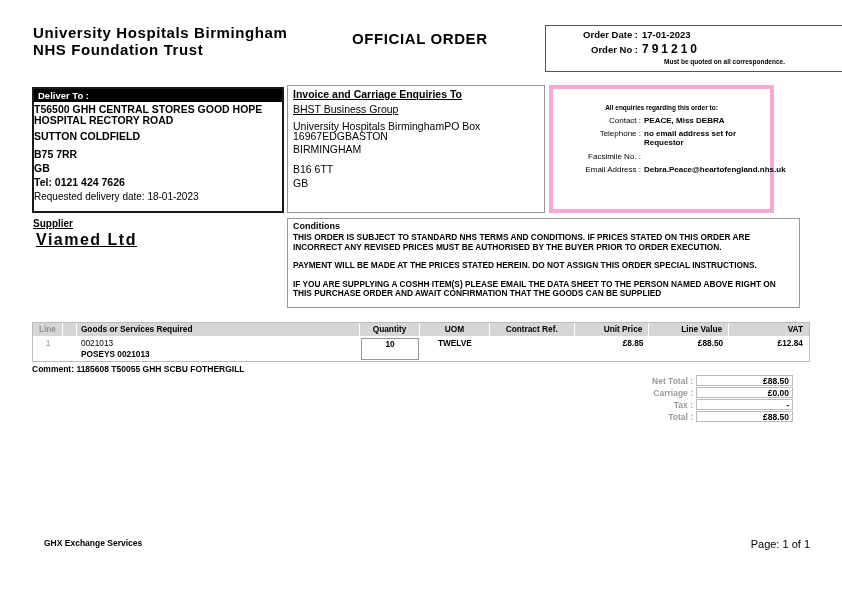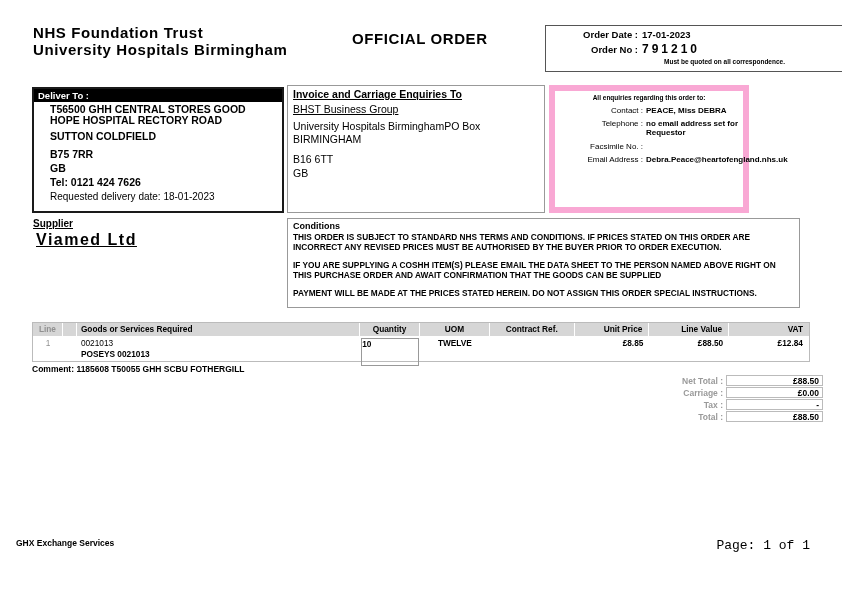--- a/index.html
+++ b/index.html
@@ -13,39 +13,39 @@
   .official-order { position:absolute; left:352px; top:30px; font-size:15px; font-weight:700; letter-spacing:0.6px; }
   .order-box { position:absolute; left:545px; top:25px; width:299px; height:47px; border:1px solid #555; padding-top:1px; }
   .order-row { display:flex; align-items:baseline; margin-top:2px; font-size:9.5px; }
   .order-label { width:92px; text-align:right; font-weight:700; flex-shrink:0; }
   .order-value { margin-left:4px; font-weight:700; }
   .order-no-value { font-size:12px; letter-spacing:3px; }
   .order-note { font-size:6.5px; font-weight:700; text-align:center; margin-top:2px; padding-left:60px; }
   
   .deliver-box { position:absolute; left:32px; top:87px; width:252px; height:126px; border:2px solid #1a1a1a; background:#fff; }
   .deliver-header { background:#000; color:#fff; font-size:9.5px; font-weight:700; padding:1px 4px; }
-  .deliver-body { padding:2px 16px; font-size:10.5px; font-weight:700; }
+  .deliver-body { padding:2px 0; font-size:10.5px; font-weight:700; }
   .d-line1 { line-height:11px; }
   .d-line2 { margin-top:4px; }
   .d-line3 { margin-top:6px; }
   .d-line4 { margin-top:2px; }
   .d-tel   { margin-top:2px; }
   .d-req   { margin-top:3px; font-weight:400; font-size:10px; }
   
   .invoice-box { position:absolute; left:287px; top:85px; width:258px; height:128px; border:1px solid #999; padding:2px 5px; }
   .invoice-heading { font-size:10.5px; font-weight:700; text-decoration:underline; }
   .inv-line { font-size:10.5px; line-height:12px; }
   .inv-l0 { margin-top:3px;text-decoration:underline; }
   .inv-l1 { margin-top:6px; line-height:10px; }
   .inv-l2 { line-height:10px; }
   .inv-l3 { margin-top:2px; }
   .inv-l4 { margin-top:8px; }
   .inv-l5 { margin-top:2px; }
   
-  .enquiries-box { position:absolute; left:549px; top:85px; width:200px; height:128px; border:6px solid #f9a8d4; padding-top:3px; }
+  .enquiries-box { position:absolute; left:549px; top:85px; width:225px; height:128px; border:4px solid #f9a8d4; padding-top:15px; }
   .enq-heading { font-size:6.5px; font-weight:700; text-align:center; }
   .enq-row { display:flex; margin-top:4.5px; font-size:8px; line-height:9px; }
   .enq-label { width:88px; text-align:right; flex-shrink:0; }
   .enq-value { font-weight:700; margin-left:3px; flex:1; }
   
   .supplier-label { position:absolute; left:33px; top:218px; font-size:10px; font-weight:700; text-decoration:underline; }
   .supplier-name  { position:absolute; left:36px; top:231px; font-size:16px; font-weight:700; text-decoration:underline; letter-spacing:1.5px; }
   
   .conditions-box { position:absolute; left:287px; top:218px; width:513px; height:90px; border:1px solid #999; padding:2px 5px; }
   .cond-heading { font-size:9px; font-weight:700; }
@@ -63,41 +63,41 @@
   .col-qty { width:60px; text-align:center; }
   .col-uom { width:70px; text-align:center; }
   .col-contract { width:85px; text-align:center; }
   .col-unit { width:75px; text-align:right; padding-right:6px; }
   .col-linevalue { width:80px; text-align:right; padding-right:6px; }
   .col-vat { width:80px; text-align:right; padding-right:6px; }
   .tbl-row { display:flex; font-size:8.3px; padding-top:2px; height:25px; }
   .row-line-num { color:#909090; }
   .goods-code { line-height:10px; }
   .goods-desc { font-weight:700; line-height:12px; }
-  .qty-box { border:1px solid #999; font-weight:700; text-align:left; height:28px; line-height:11px; margin:0 1px; }
+  .qty-box { border:1px solid #999; font-weight:700; text-align:center; height:22px; line-height:11px; margin:0 1px; }
   .cell-bold { font-weight:700; }
   
   .comment { position:absolute; left:32px; top:364px; font-size:8.5px; font-weight:700; }
   
-  .totals { position:absolute; right:19px; top:375px; width:320px; }
+  .totals { position:absolute; right:49px; top:375px; width:320px; }
   .total-row { display:flex; justify-content:flex-end; align-items:center; margin-bottom:1px; }
   .total-label { font-size:8.5px; font-weight:700; color:#9a9a9a; margin-right:3px; }
   .total-value-box { width:97px; border:1px solid #bbb; font-size:8.5px; font-weight:700; text-align:right; padding:0 3px; height:11px; line-height:10px; background:#fff; }
   
-  .footer-left  { position:absolute; left:16px;  top:538px; font-size:8.5px; font-weight:700; }
-  .footer-right { position:absolute; right:32px; top:538px; font-size:13px;font-family:Liberation Mono, monospace; }
+  .footer-left  { position:absolute; left:44px;  top:538px; font-size:8.5px; font-weight:700; }
+  .footer-right { position:absolute; right:32px; top:538px; font-size:11px; }
 </style>
 </head>
 <body>
 
 <div class="page">
 
   <div class="org-title">
+    <div>University Hospitals Birmingham</div>
     <div>NHS Foundation Trust</div>
-    <div>University Hospitals Birmingham</div>
   </div>
   <div class="official-order">OFFICIAL ORDER</div>
 
   <div class="order-box">
     <div class="order-row">
       <span class="order-label">Order Date :</span>
       <span class="order-value">17-01-2023</span>
     </div>
     <div class="order-row">
       <span class="order-label">Order No :</span>
@@ -115,20 +115,21 @@
       <div class="d-line4">GB</div>
       <div class="d-tel">Tel: 0121 424 7626</div>
       <div class="d-req">Requested delivery date: 18-01-2023</div>
     </div>
   </div>
 
   <div class="invoice-box">
     <div class="invoice-heading">Invoice and Carriage Enquiries To</div>
     <div class="inv-line inv-l0">BHST Business Group</div>
     <div class="inv-line inv-l1">University Hospitals BirminghamPO Box</div>
+    <div class="inv-line inv-l2">16967EDGBASTON</div>
     <div class="inv-line inv-l3">BIRMINGHAM</div>
     <div class="inv-line inv-l4">B16 6TT</div>
     <div class="inv-line inv-l5">GB</div>
   </div>
 
   <div class="enquiries-box">
     <div class="enq-heading">All enquiries regarding this order to:</div>
     <div class="enq-row">
       <span class="enq-label">Contact :</span>
       <span class="enq-value">PEACE, Miss DEBRA</span>
@@ -146,22 +147,22 @@
       <span class="enq-value">Debra.Peace@heartofengland.nhs.uk</span>
     </div>
   </div>
 
   <div class="supplier-label">Supplier</div>
   <div class="supplier-name">Viamed Ltd</div>
 
   <div class="conditions-box">
     <div class="cond-heading">Conditions</div>
     <div class="cond-para">THIS ORDER IS SUBJECT TO STANDARD NHS TERMS AND CONDITIONS. IF PRICES STATED ON THIS ORDER ARE INCORRECT ANY REVISED PRICES MUST BE AUTHORISED BY THE BUYER PRIOR TO ORDER EXECUTION.</div>
+    <div class="cond-para">PAYMENT WILL BE MADE AT THE PRICES STATED HEREIN. DO NOT ASSIGN THIS ORDER SPECIAL INSTRUCTIONS.</div>
     <div class="cond-para">IF YOU ARE SUPPLYING A COSHH ITEM(S) PLEASE EMAIL THE DATA SHEET TO THE PERSON NAMED ABOVE RIGHT ON THIS PURCHASE ORDER AND AWAIT CONFIRMATION THAT THE GOODS CAN BE SUPPLIED</div>
-    <div class="cond-para">PAYMENT WILL BE MADE AT THE PRICES STATED HEREIN. DO NOT ASSIGN THIS ORDER SPECIAL INSTRUCTIONS.</div>
   </div>
 
   <div class="items-table">
     <div class="tbl-header">
       <div class="col-line hdr-line">Line</div>
       <div class="col-blank"></div>
       <div class="col-goods">Goods or Services Required</div>
       <div class="col-qty">Quantity</div>
       <div class="col-uom">UOM</div>
       <div class="col-contract">Contract Ref.</div>

